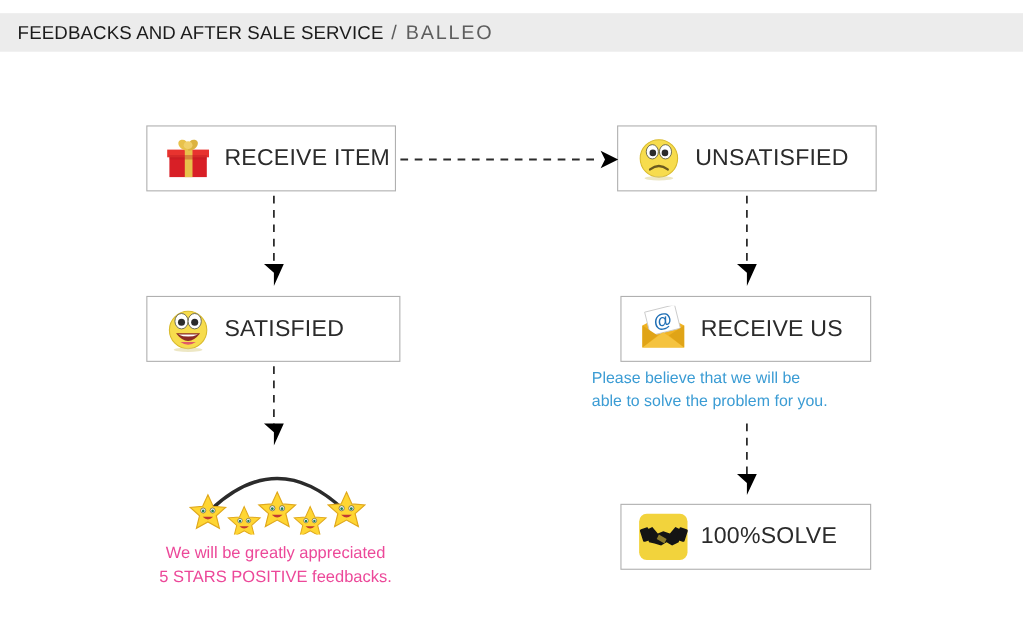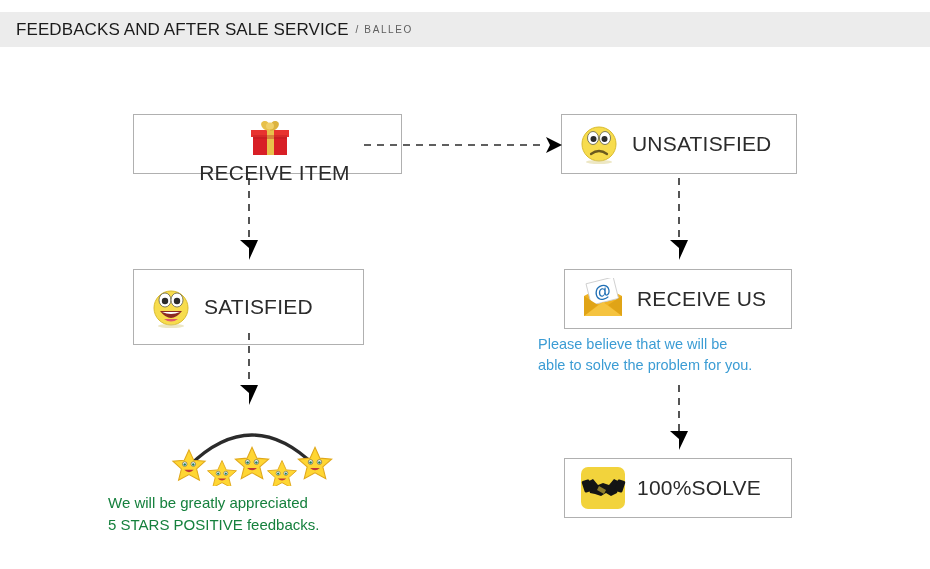--- a/index.html
+++ b/index.html
@@ -28,21 +28,21 @@
   }
   .header-title {
     margin-left: 16px;
     font-size: 17px;
     color: #1b1b1b;
     letter-spacing: 0.1px;
     white-space: nowrap;
   }
   .header-sub {
     margin-left: 7px;
-    font-size: 10px;
+    font-size: 18px;
     color: #5e5e5e;
     letter-spacing: 1.6px;
     white-space: nowrap;
   }
 
   
   .canvas {
     position: absolute;
     left: 0;
     top: 0;
@@ -67,22 +67,22 @@
     letter-spacing: 0.2px;
   }
   .node-icon {
     width: 46px;
     height: 46px;
     flex: 0 0 46px;
     margin-right: 10px;
     display: block;
   }
 
-  #node-receive-item { left: 133px; top: 114px; width: 269px; height: 60px; flex-direction: column; }
-  #node-satisfied    { left: 133px; top: 269px; width: 231px; height: 76px; text-align: right; }
+  #node-receive-item { left: 133px; top: 114px; width: 227px; height: 60px; }
+  #node-satisfied    { left: 133px; top: 269px; width: 231px; height: 60px; text-align: right; }
   #node-unsatisfied  { left: 561px; top: 114px; width: 236px; height: 60px; text-align: right; }
   #node-contact-us   { left: 564px; top: 269px; width: 228px; height: 60px; }
   #node-solve        { left: 564px; top: 458px; width: 228px; height: 60px; }
 
   #node-solve .node-icon { width: 48px; height: 44px; flex: 0 0 48px; }
   #node-contact-us .node-icon { width: 48px; height: 42px; flex: 0 0 48px; }
 
   
   .connector {
     position: absolute;
@@ -115,23 +115,24 @@
     width: 175px;
     height: 78px;
   }
 
   
   .feedback-text {
     position: absolute;
     left: 108px;
     top: 492px;
     width: 285px;
+    text-align: center;
     font-size: 15px;
     line-height: 22px;
-    color: #15803d;
+    color: #ec4899;
   }
 </style>
 </head>
 <body>
 
 <div class="header-band">
   <span class="header-title">FEEDBACKS AND AFTER SALE SERVICE</span>
   <span class="header-sub">/ BALLEO</span>
 </div>
 

